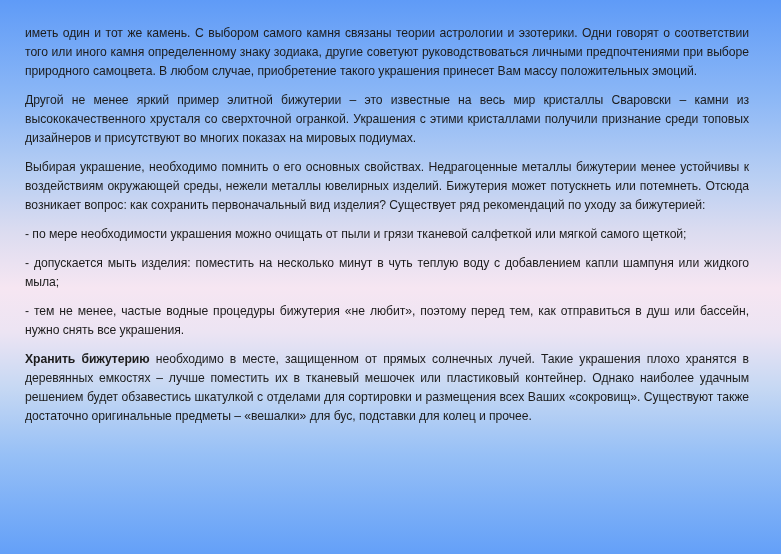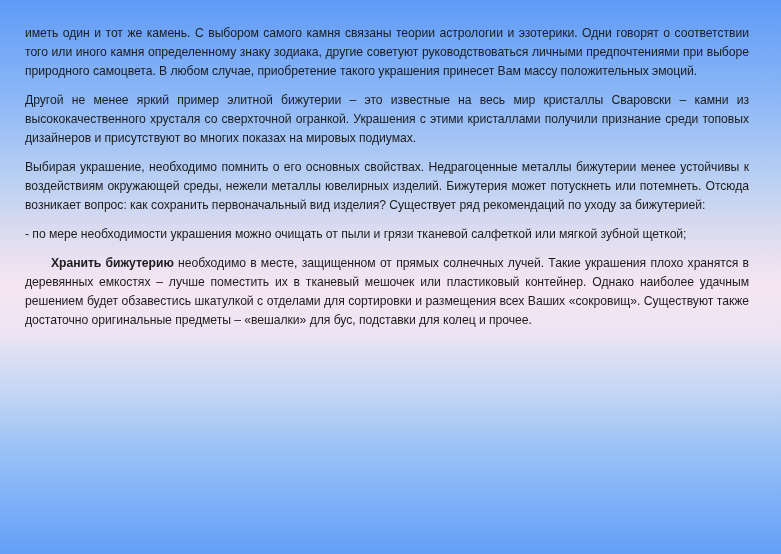--- a/index.html
+++ b/index.html
@@ -32,35 +32,40 @@
     }
     .para {
       margin: 0 0 10px 0;
       font-size: 12.2px;
       line-height: 19px;
       text-align: justify;
       letter-spacing: -0.05px;
     }
     .bold {
       font-weight: bold;
-      margin-left: 26px;
     }
   </style>
 </head>
 <body>
 
 <div class="page">
   <p class="para">
     <span>иметь один и тот же камень. С выбором самого камня связаны теории астрологии и эзотерики. Одни говорят о соответствии того или иного камня определенному знаку зодиака, другие советуют руководствоваться личными предпочтениями при выборе природного самоцвета. В любом случае, приобретение такого украшения принесет Вам массу положительных эмоций.</span>
   </p>
   <p class="para">
     <span>Другой не менее яркий пример элитной бижутерии – это известные на весь мир кристаллы Сваровски – камни из высококачественного хрусталя со сверхточной огранкой. Украшения с этими кристаллами получили признание среди топовых дизайнеров и присутствуют во многих показах на мировых подиумах.</span>
   </p>
   <p class="para">
     <span>Выбирая украшение, необходимо помнить о его основных свойствах. Недрагоценные металлы бижутерии менее устойчивы к воздействиям окружающей среды, нежели металлы ювелирных изделий. Бижутерия может потускнеть или потемнеть. Отсюда возникает вопрос: как сохранить первоначальный вид изделия? Существует ряд рекомендаций по уходу за бижутерией:</span>
   </p>
   <p class="para">
-    <span>- по мере необходимости украшения можно очищать от пыли и грязи тканевой салфеткой или мягкой зубной щеткой;</span>
+    <span>- по мере необходимости украшения можно очищать от пыли и грязи тканевой салфеткой или мягкой самого щеткой;</span>
+  </p>
+  <p class="para">
+    <span>- допускается мыть изделия: поместить на несколько минут в чуть теплую воду с добавлением капли шампуня или жидкого мыла;</span>
+  </p>
+  <p class="para">
+    <span>- тем не менее, частые водные процедуры бижутерия «не любит», поэтому перед тем, как отправиться в душ или бассейн, нужно снять все украшения.</span>
   </p>
   <p class="para">
     <span class="bold">Хранить бижутерию</span><span> необходимо в месте, защищенном от прямых солнечных лучей. Такие украшения плохо хранятся в деревянных емкостях – лучше поместить их в тканевый мешочек или пластиковый контейнер. Однако наиболее удачным решением будет обзавестись шкатулкой с отделами для сортировки и размещения всех Ваших «сокровищ». Существуют также достаточно оригинальные предметы  – «вешалки» для бус, подставки для колец и прочее.</span>
   </p>
 </div>
 
 </body></html>

